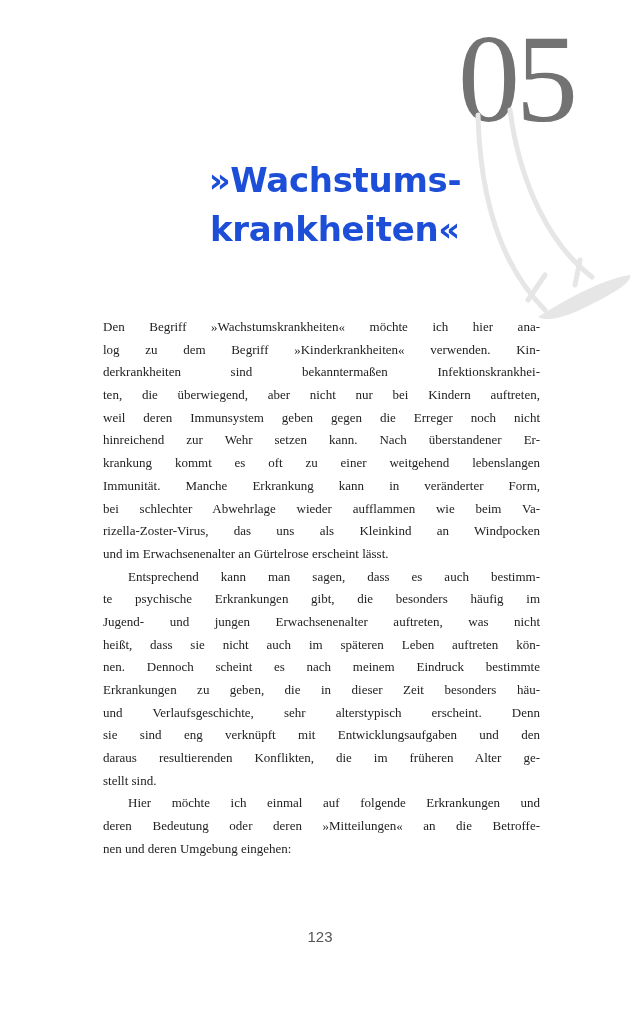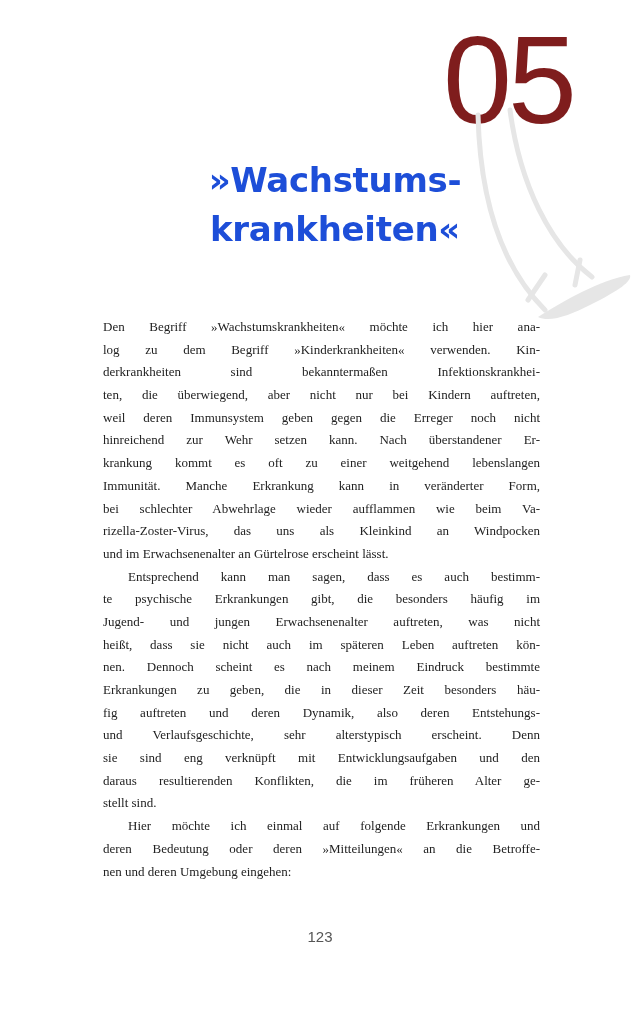--- a/index.html
+++ b/index.html
@@ -1,20 +1,20 @@
 <!DOCTYPE html>
 <html><head>
   <meta charset="utf-8">
   <style>
     html, body { margin: 0; padding: 0; background: #ffffff; }
     body { width: 640px; height: 1020px; position: relative; overflow: hidden; }
     .chapter-number {
-      position: absolute; left: 443px; top: 18px;
-      font-family: Liberation Sans, sans-serif;
-      font-size: 124px; line-height: 124px; color: #7f1d1d;
+      position: absolute; left: 458px; top: 18px;
+      font-family: Liberation Serif, serif;
+      font-size: 124px; line-height: 124px; color: #737373;
       letter-spacing: -4px; font-weight: normal;
     }
     .swing { position: absolute; left: 470px; top: 95px; width: 170px; height: 230px; }
     .title {
       position: absolute; left: 0; width: 640px; top: 156px;
       text-align: center;
       font-family: "DejaVu Sans", sans-serif; font-weight: bold;
       font-size: 34px; line-height: 49px; color: #1d4ed8; letter-spacing: -0.3px;
     }
     .title div { padding-left: 30px; }
@@ -66,21 +66,20 @@
       <div class="line">rizella-Zoster-Virus, das uns als Kleinkind an Windpocken</div>
       <div class="line last">und im Erwachsenenalter an Gürtelrose erscheint lässt.</div>
     </div>
     <div>
       <div class="line indent">Entsprechend kann man sagen, dass es auch bestimm-</div>
       <div class="line">te psychische Erkrankungen gibt, die besonders häufig im</div>
       <div class="line">Jugend- und jungen Erwachsenenalter auftreten, was nicht</div>
       <div class="line">heißt, dass sie nicht auch im späteren Leben auftreten kön-</div>
       <div class="line">nen. Dennoch scheint es nach meinem Eindruck bestimmte</div>
       <div class="line">Erkrankungen zu geben, die in dieser Zeit besonders häu-</div>
-      <div class="line">fig auftreten und deren Dynamik, also deren Entstehungs-</div>
       <div class="line">und Verlaufsgeschichte, sehr alterstypisch erscheint. Denn</div>
       <div class="line">sie sind eng verknüpft mit Entwicklungsaufgaben und den</div>
       <div class="line">daraus resultierenden Konflikten, die im früheren Alter ge-</div>
       <div class="line last">stellt sind.</div>
     </div>
     <div>
       <div class="line indent">Hier möchte ich einmal auf folgende Erkrankungen und</div>
       <div class="line">deren Bedeutung oder deren »Mitteilungen« an die Betroffe-</div>
       <div class="line last">nen und deren Umgebung eingehen:</div>
     </div>

